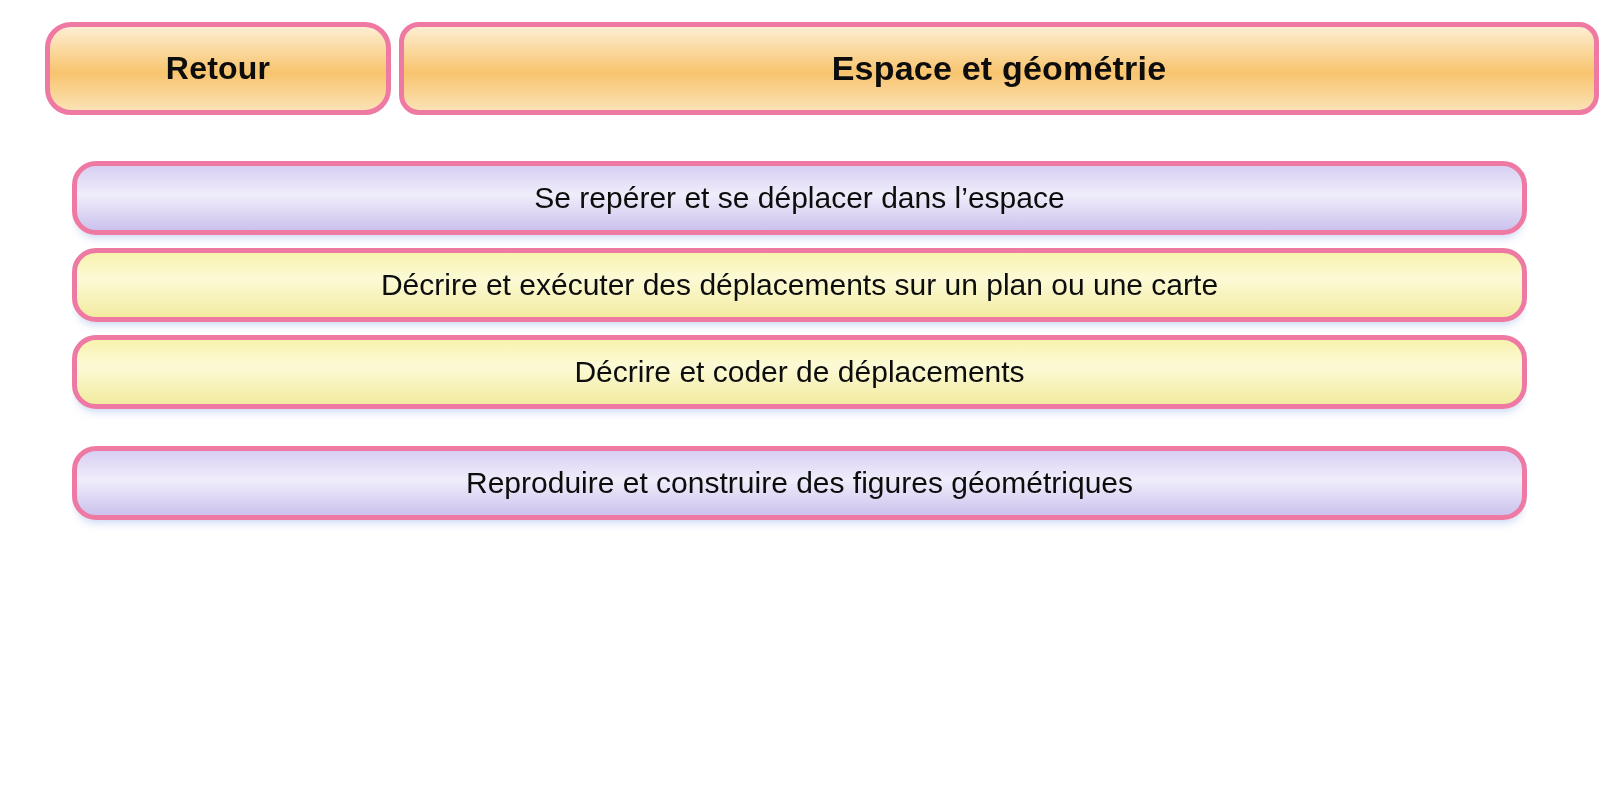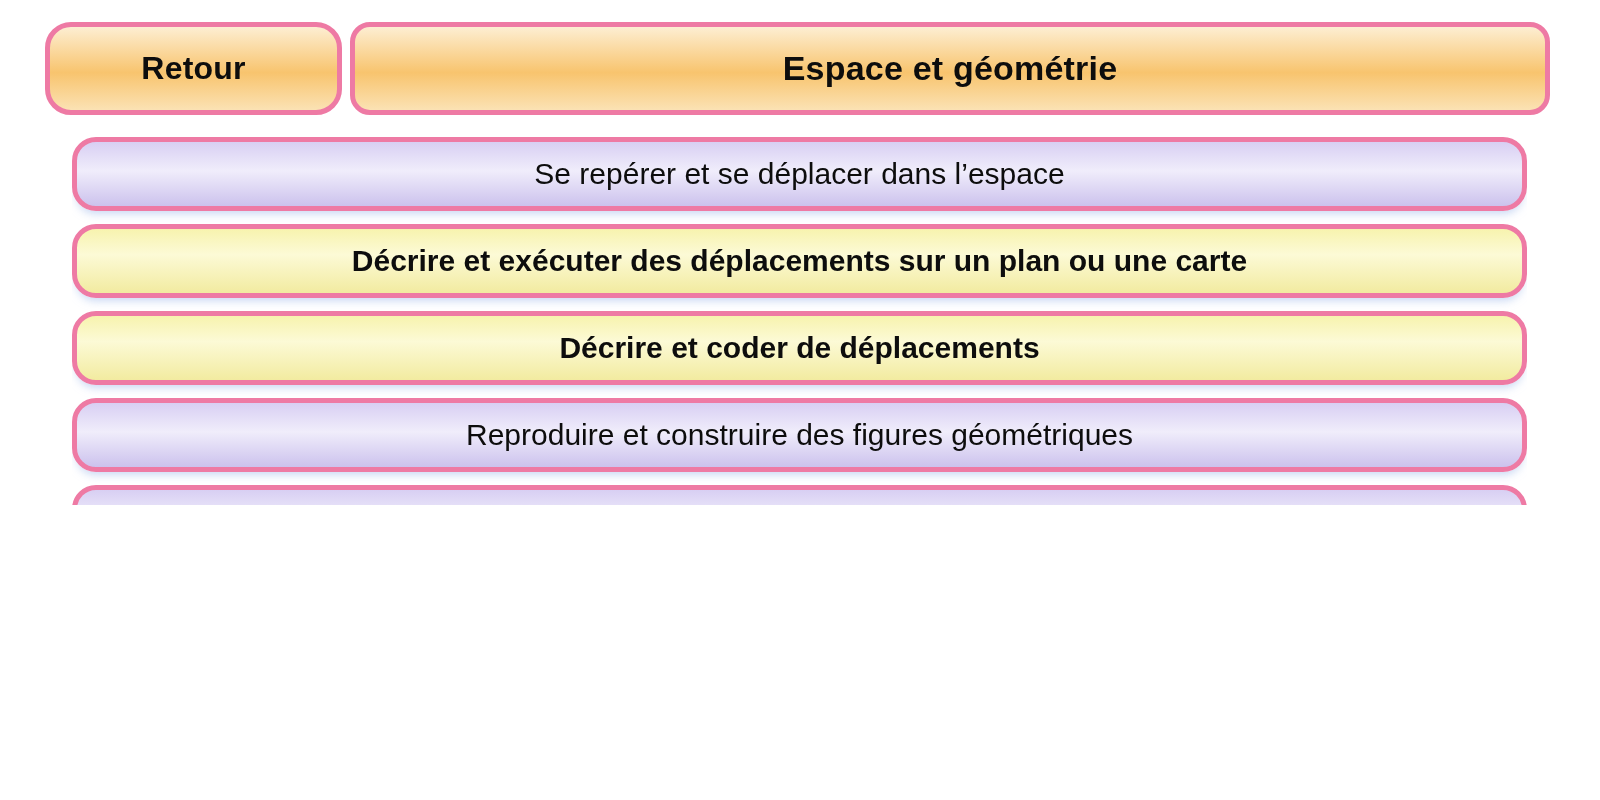--- a/index.html
+++ b/index.html
@@ -21,37 +21,37 @@
   .header{
     position:absolute;left:45px;top:22px;display:flex;gap:8px;
   }
   .hbtn{
     height:93px;box-sizing:border-box;
     border:5px solid var(--pink);border-radius:26px;
     background:var(--grad-orange);
     display:flex;align-items:center;justify-content:center;
     font-weight:bold;letter-spacing:0.2px;
   }
-  .back{width:297px;font-size:32px;}
+  .back{width:346px;font-size:32px;}
   .titlebar{width:1200px;font-size:34px;border-radius:20px;}
 
   
   .list{
     position:absolute;left:72px;top:137px;width:1455px;height:629px;
     overflow:hidden;display:flex;flex-direction:column;gap:13px;
   }
   .row{
     height:74px;box-sizing:border-box;flex:0 0 auto;
     border:5px solid var(--pink);border-radius:24px;
     display:flex;align-items:center;justify-content:center;
     font-size:30px;
     box-shadow:0 7px 8px -4px rgba(160,185,235,0.55);
   }
-  .row.purple{background:var(--grad-purple);}
-  .row.yellow{background:var(--grad-yellow);font-weight:bold;}
+  .row.purple{background:var(--grad-purple);margin-top:24px;}
+  .row.yellow{background:var(--grad-yellow);}
   .row .label{white-space:nowrap;}
   .partial-clip{height:20px;overflow:hidden;flex:0 0 auto;}
   .partial-clip .row{box-shadow:none;}
 </style>
 </head>
 <body>
 
 <div class="screen">
 
   <div class="header">

